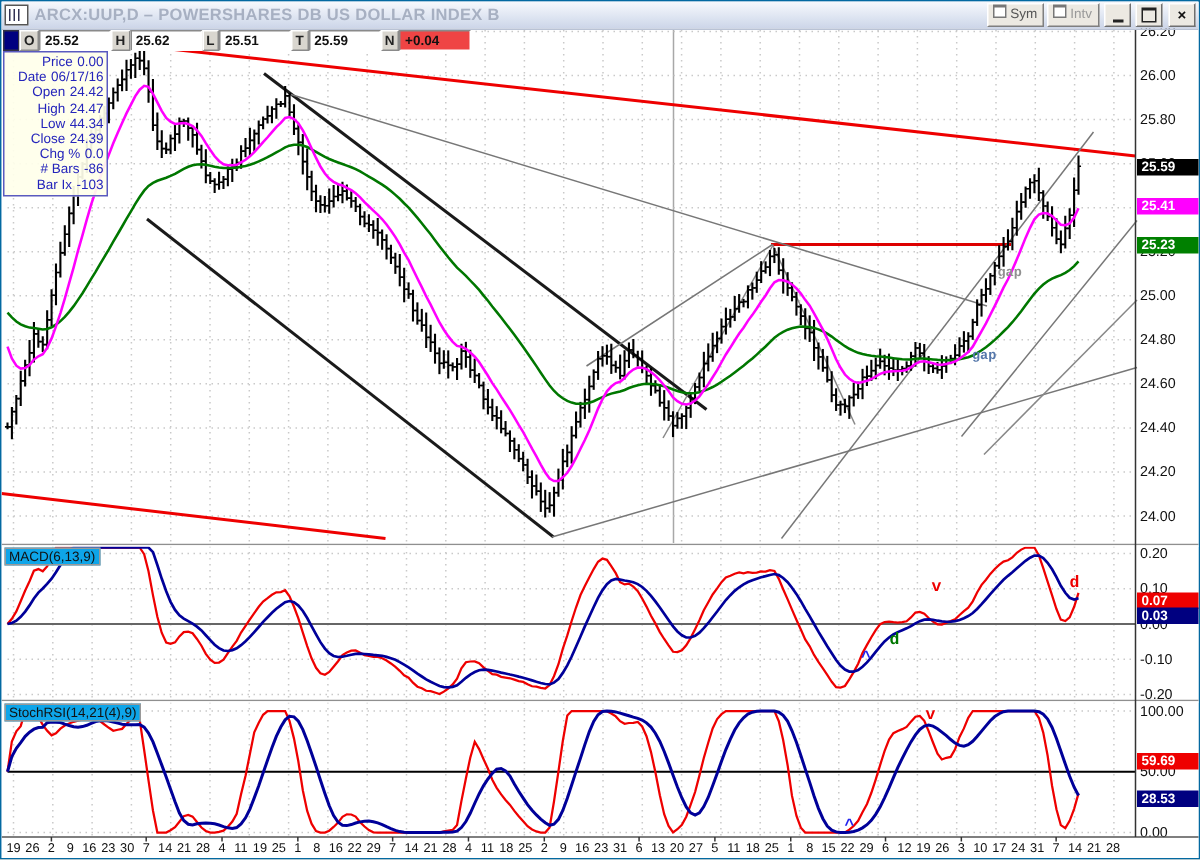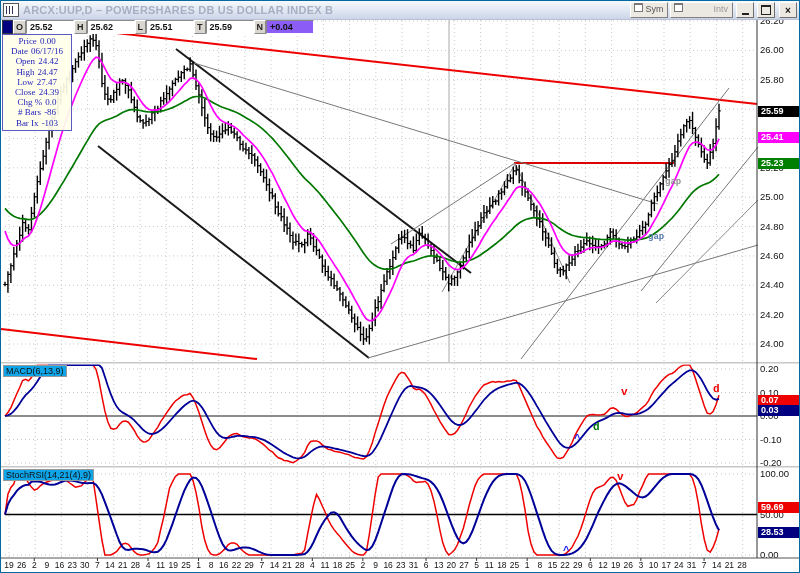--- a/index.html
+++ b/index.html
@@ -12,40 +12,40 @@
   #app-icon{width:14px;height:12px;margin:0 4px 0 2px;border:1px solid #555;background:#fff;
             display:inline-block;position:relative;}
   #app-icon i{position:absolute;top:2px;bottom:2px;width:1px;background:#335;}
   #title-text{font-size:11px;font-weight:bold;color:#a7b0c2;white-space:nowrap;flex:1;
               overflow:hidden;letter-spacing:.2px;}
   .tb-btn{height:14px;font-size:9px;line-height:12px;color:#555;background:#ece9e2;
           border:1px solid;border-color:#fff #7f7f7f #7f7f7f #fff;margin-left:2px;
           padding:0 4px 0 3px;display:inline-flex;align-items:flex-start;cursor:default;}
   .tb-btn .mini{width:7px;height:6px;border:1px solid #777;border-top:2px solid #777;
           background:#fff;display:inline-block;margin-right:2px;}
-  #btn-intv{color:#999;gap:28px;}
+  #btn-intv{color:#999;}
   .win-btn{width:16px;height:14px;margin-left:3px;background:#ece9e2;border:1px solid;
            border-color:#fff #6f6f6f #6f6f6f #fff;display:inline-flex;align-items:center;
            justify-content:center;font-size:10px;color:#111;font-weight:bold;cursor:default;}
   .glyph-min{display:inline-block;width:7px;height:2px;background:#222;margin-top:7px;}
   .glyph-max{display:inline-block;width:8px;height:7px;border:1px solid #222;border-top:2px solid #222;}
   #btn-close{margin-right:2px;margin-left:4px;}
   
   #quotebar{position:absolute;left:1px;top:19px;height:14px;display:flex;align-items:stretch;z-index:30;}
   .q-swatch{width:9px;background:#000080;border:1px solid #334;}
   .q-label{font-size:9px;font-weight:bold;color:#222;background:#d9d6cf;border:1px solid;
            border-color:#fff #8a8a8a #8a8a8a #fff;padding:0 2px;line-height:12px;}
   .q-value{width:40px;font-size:9px;font-weight:bold;color:#111;background:#fff;
            border:1px solid;border-color:#8a8a8a #fff #fff #8a8a8a;padding:0 3px;line-height:12px;}
-  .q-value.up{background:#8b5cf6;}
+  .q-value.up{background:#ef4444;}
   
   #infopanel{position:absolute;left:1px;top:33px;width:64px;z-index:25;
              background:rgba(255,255,235,.93);border:1px solid #5a5ac0;
              font-size:9px;color:#2525bb;padding:1px 2px 2px 2px;}
-  .info-row{display:flex;justify-content:center;line-height:10.2px;white-space:nowrap;font-family:Liberation Serif, serif;}
+  .info-row{display:flex;justify-content:flex-end;line-height:10.2px;white-space:nowrap;}
   .info-row .lab{margin-right:3px;}
   
   .panel-label{position:absolute;left:2px;z-index:20;font-size:9px;color:#111;
                background:#0ea5e9;border:1px solid #999;padding:0 2px;line-height:10px;}
   
   .badge{position:absolute;left:757px;width:42px;height:11px;z-index:22;font-size:9px;
          font-weight:bold;line-height:11px;padding-left:3px;}
   
   .anno{position:absolute;z-index:21;font-weight:bold;line-height:10px;font-family:Liberation Mono, monospace;}
   #chart-canvas{position:absolute;left:0;top:0;z-index:1;}
@@ -107,21 +107,21 @@
     <div class="info-row">
         <span class="lab">Open</span>
         <span>24.42</span>
       </div>
     <div class="info-row">
         <span class="lab">High</span>
         <span>24.47</span>
       </div>
     <div class="info-row">
         <span class="lab">Low</span>
-        <span>27.47</span>
+        <span>44.34</span>
       </div>
     <div class="info-row">
         <span class="lab">Close</span>
         <span>24.39</span>
       </div>
     <div class="info-row">
         <span class="lab">Chg %</span>
         <span>0.0</span>
       </div>
     <div class="info-row">

